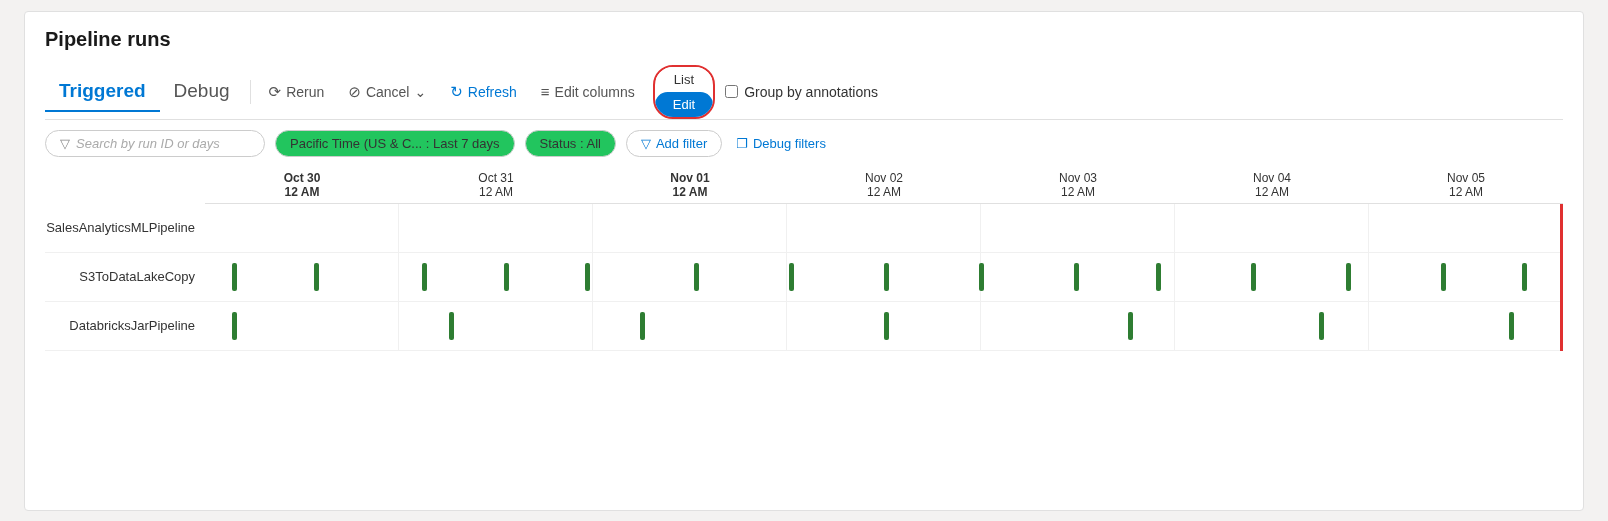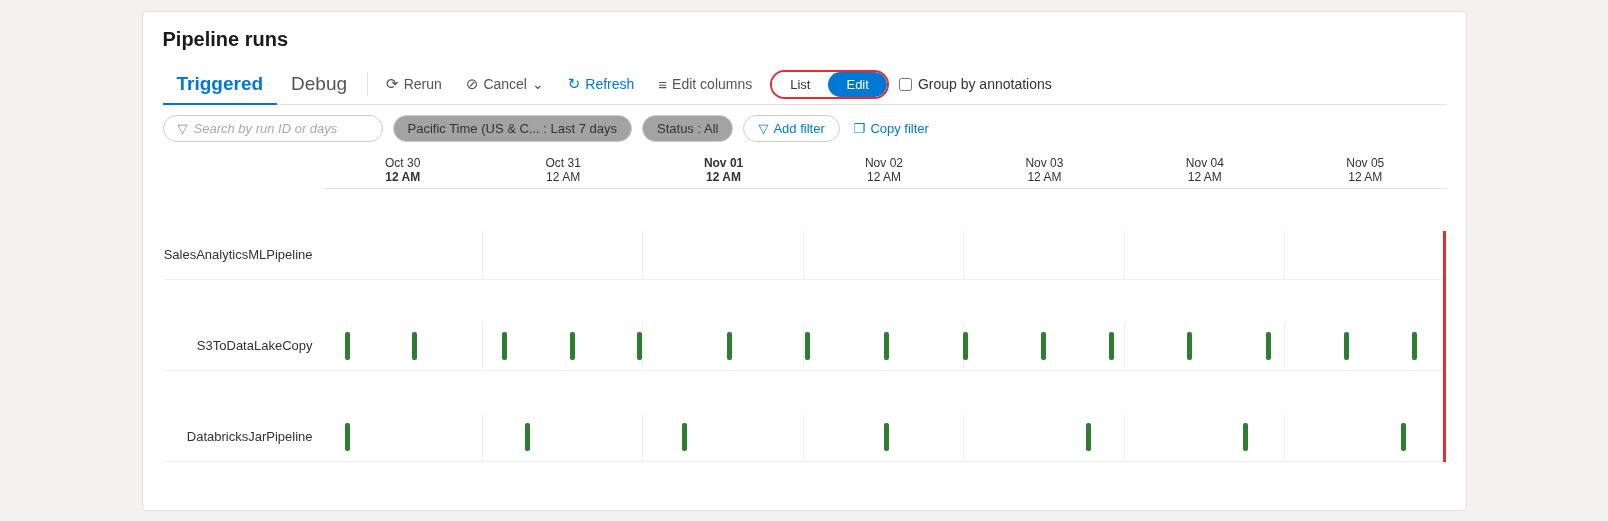--- a/index.html
+++ b/index.html
@@ -9,21 +9,21 @@
       display: flex;
       align-items: center;
       justify-content: center;
       min-height: 100vh;
       padding: 10px;
     }
     .container {
       background: #ffffff;
       border: 1px solid #e0e0e0;
       border-radius: 4px;
-      width: 1325px;
+      width: 1560px;
       min-height: 500px;
       padding: 16px 20px;
     }
     .page-title {
       font-size: 20px;
       font-weight: 600;
       color: #1a1a1a;
       margin-bottom: 14px;
     }
     
@@ -69,20 +69,21 @@
     .toolbar-btn .icon { font-size: 15px; }
     .toolbar-btn.gray { color: #555; }
     
     .view-toggle {
       display: flex;
       align-items: center;
       border: 2px solid #e03030;
       border-radius: 20px;
       overflow: hidden;
       margin: 0 6px;
+      flex-direction: column;
     }
     .view-toggle-btn {
       padding: 5px 18px;
       font-size: 13px;
       border: none;
       cursor: pointer;
       background: #fff;
       color: #333;
     }
     .view-toggle-btn.active {
@@ -118,21 +119,21 @@
       color: #888;
       min-width: 220px;
       background: #fff;
     }
     .filter-chip {
       border: 1px solid #ccc;
       border-radius: 20px;
       padding: 5px 14px;
       font-size: 13px;
       color: #333;
-      background: #a3a3a3;
+      background: #22c55e;
       cursor: pointer;
       white-space: nowrap;
     }
     .add-filter-btn {
       display: flex;
       align-items: center;
       gap: 5px;
       border: 1px solid #ccc;
       border-radius: 20px;
       padding: 5px 14px;
@@ -169,21 +170,20 @@
       font-size: 12px;
       color: #333;
     }
     .gantt-col-header.bold { font-weight: 700; }
     .gantt-body { position: relative; }
     .gantt-row {
       display: flex;
       align-items: center;
       border-bottom: 1px solid #f0f0f0;
       min-height: 48px;
-      margin-top: 42px;
     }
     .gantt-row-label {
       width: 160px;
       font-size: 13px;
       color: #333;
       padding-right: 10px;
       text-align: right;
       flex-shrink: 0;
     }
     .gantt-row-content {
@@ -281,29 +281,29 @@
     <div class="filter-chip">Status : All</div>
 
 
     <button class="add-filter-btn">
       <span>▽</span>
       <span>Add filter</span>
     </button>
 
     <button class="copy-filters-btn">
       <span>❐</span>
-      <span>Copy filter</span>
+      <span>Debug filters</span>
     </button>
   </div>
 
   <div class="gantt-area">
 
     <div class="gantt-header" id="gantt-header">
         <div class="gantt-col-header bold">
-          <div style="font-weight:400">Oct 30</div>
+          <div style="font-weight:700">Oct 30</div>
           <div style="font-weight:700">12 AM</div>
         </div>
         <div class="gantt-col-header">
           <div style="font-weight:400">Oct 31</div>
           <div style="font-weight:400">12 AM</div>
         </div>
         <div class="gantt-col-header bold">
           <div style="font-weight:700">Nov 01</div>
           <div style="font-weight:700">12 AM</div>
         </div>

